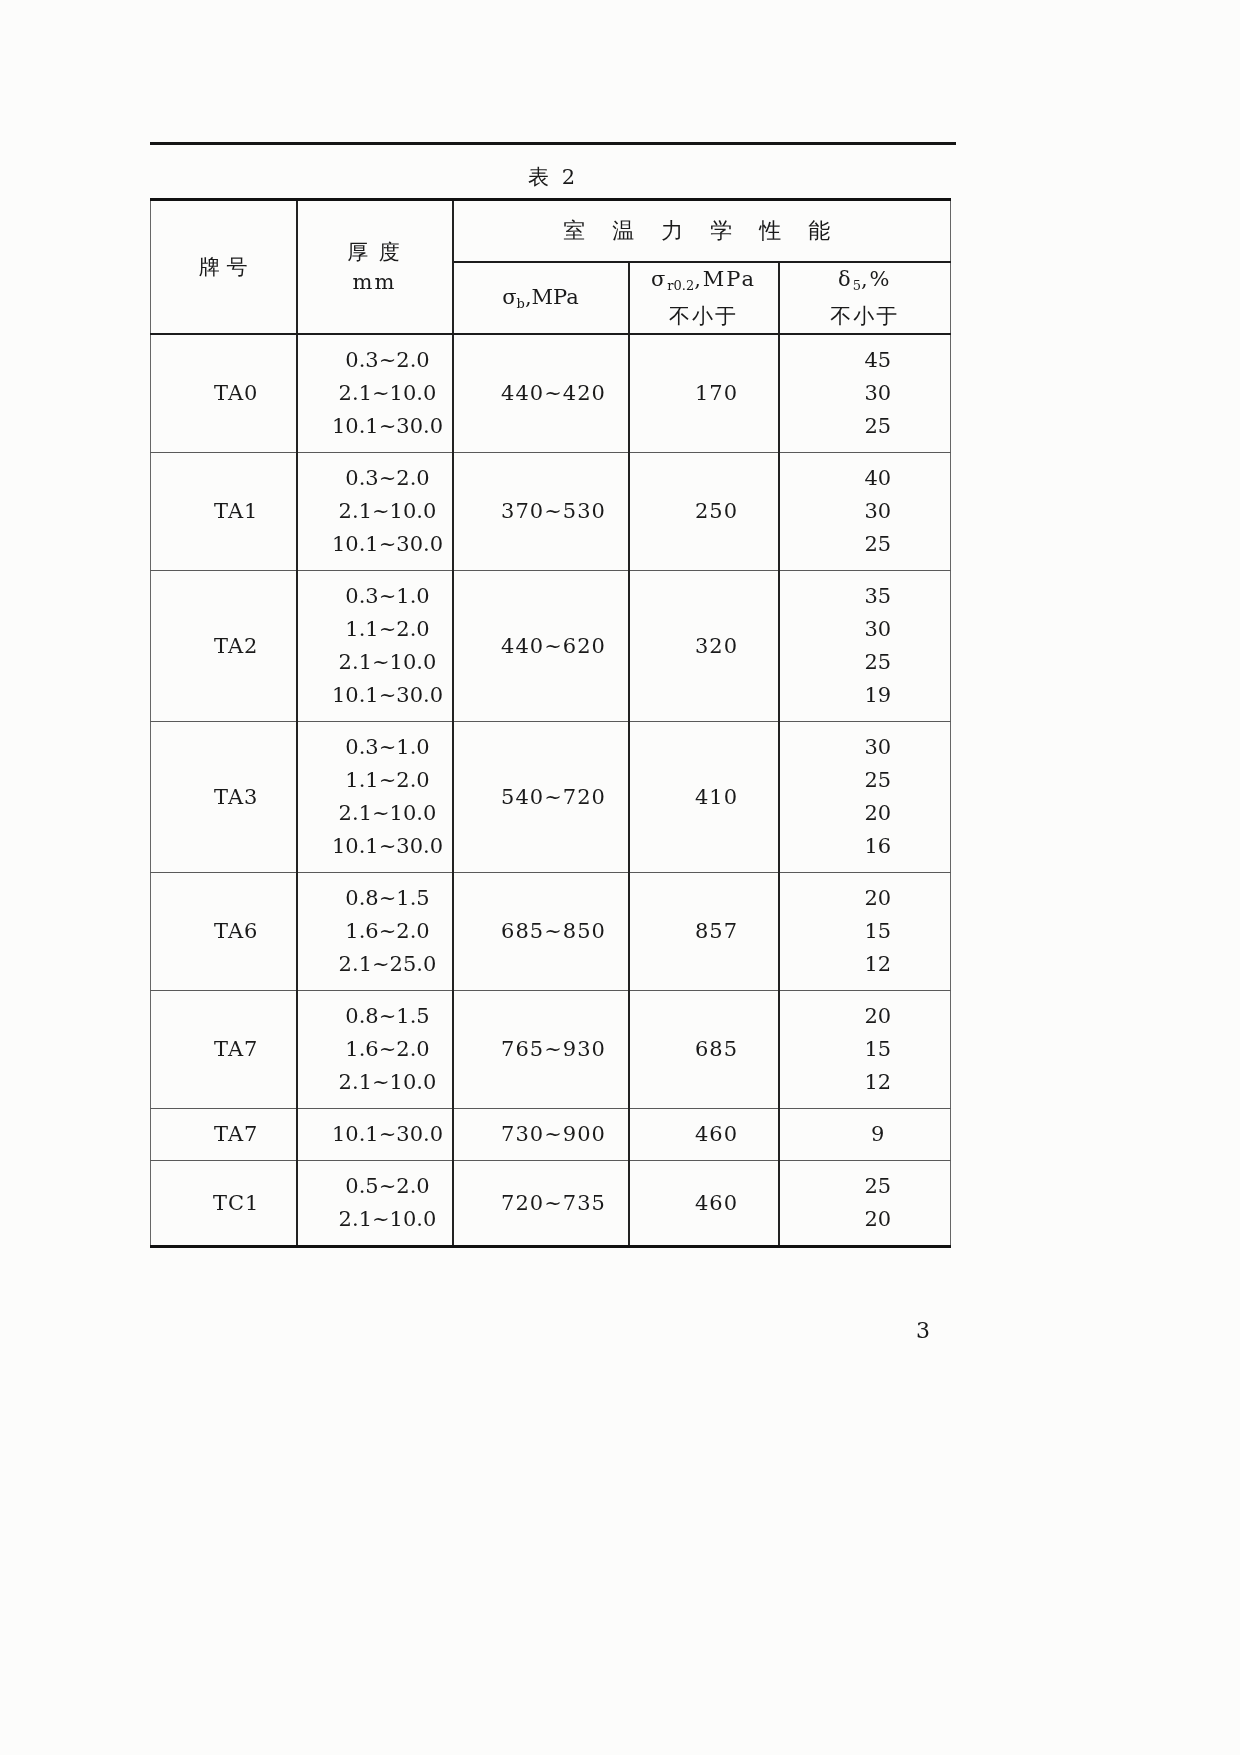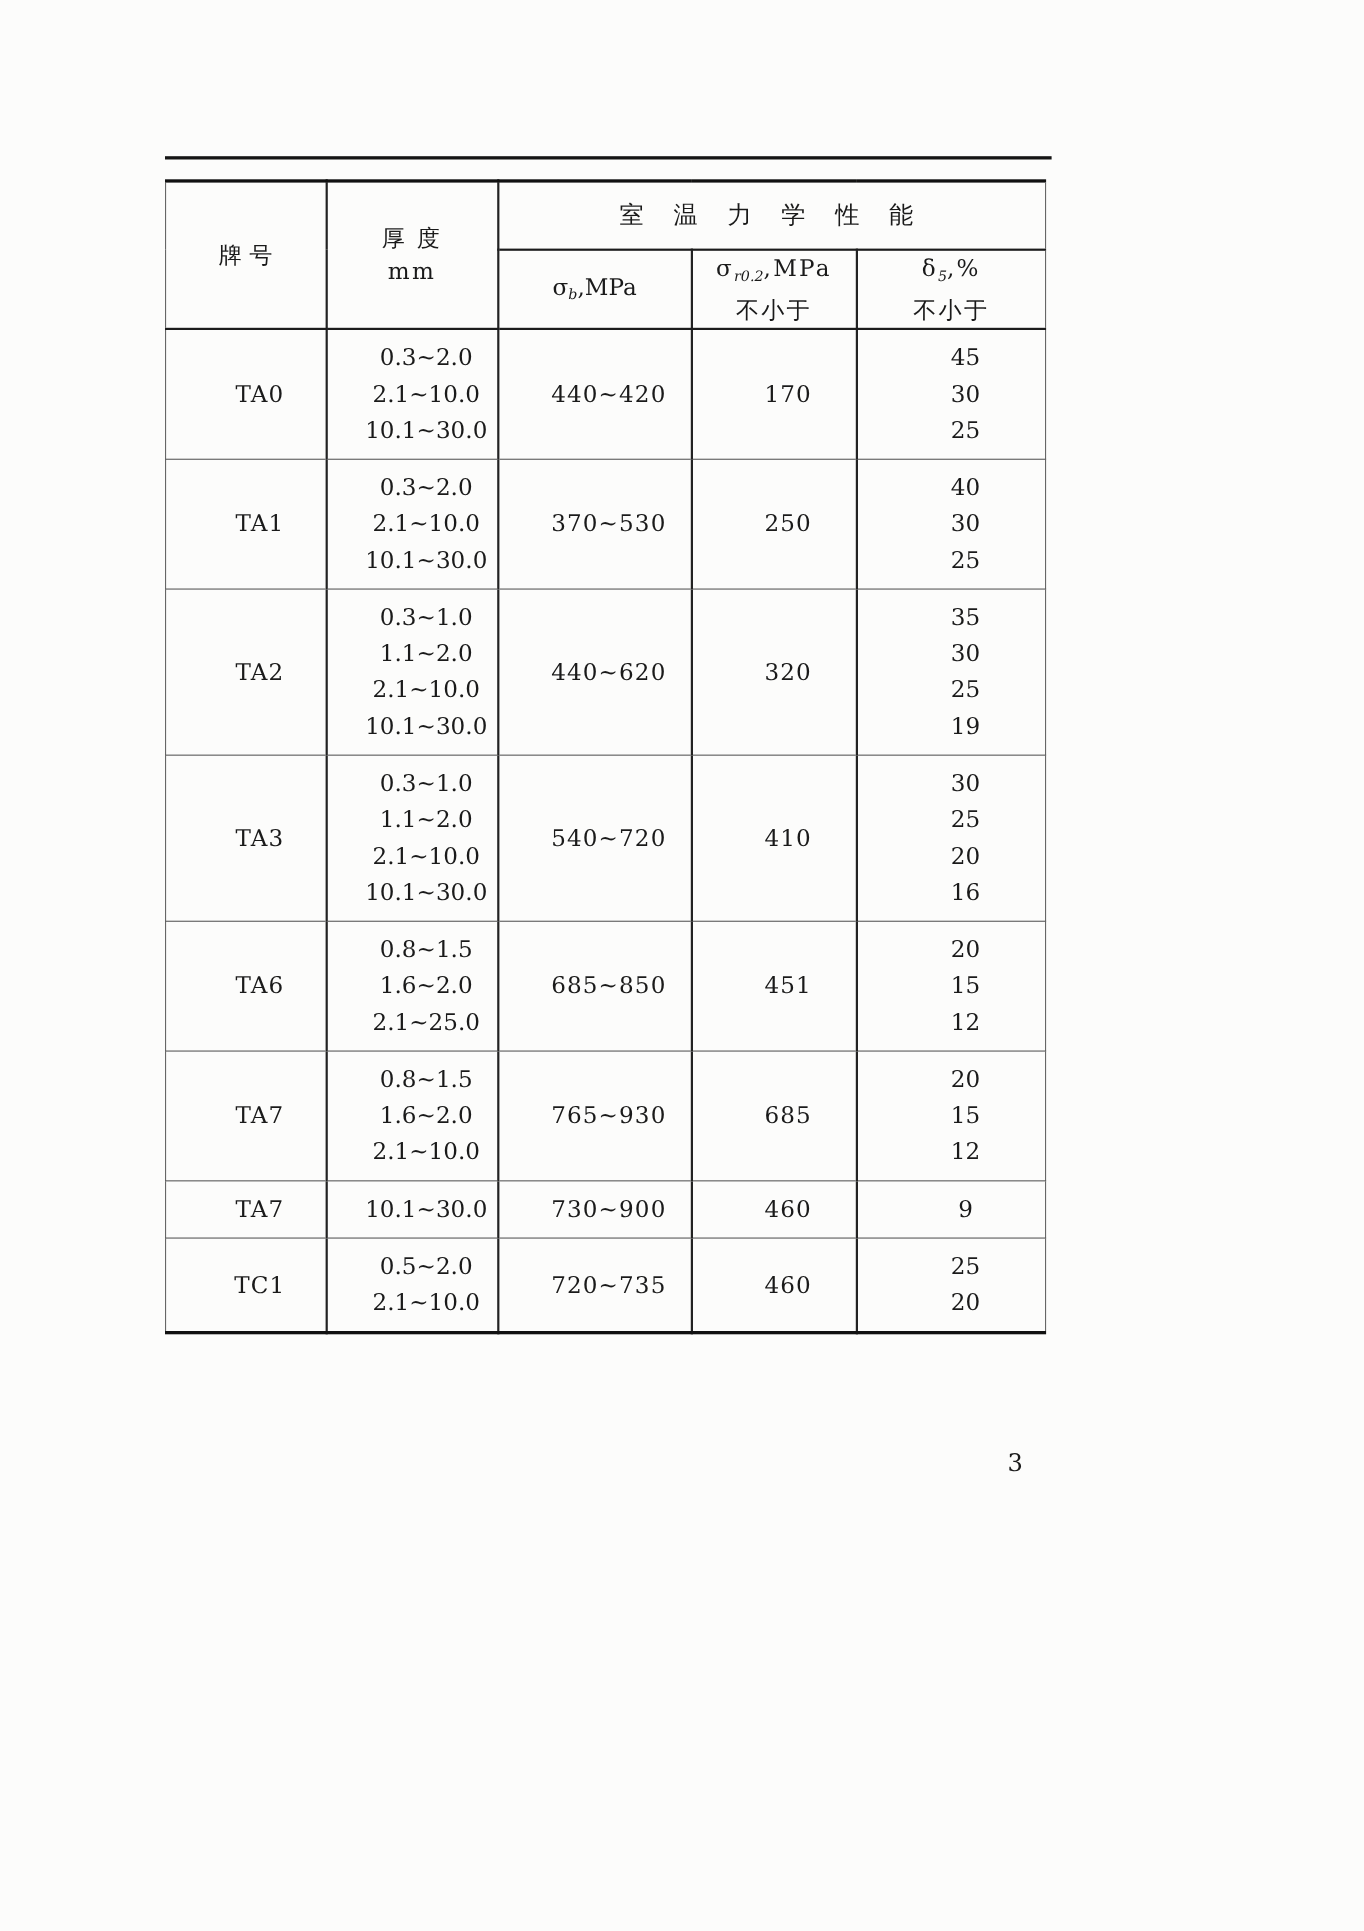--- a/index.html
+++ b/index.html
@@ -63,40 +63,41 @@
 
   .group-header {
     height: 62px;
     letter-spacing: 10px;
     font-size: 22px;
     border-bottom: 2px solid #1c1c1c;
   }
   thead tr.sub-header th { height: 72px; }
   th.no-bottom-split { border-bottom: 2px solid #1c1c1c; }
   .hdr-line { line-height: 30px; letter-spacing: 2px; }
-  sub { font-size: 13px; vertical-align: -4px; letter-spacing: 0; font-style: italic; }
+  sub { font-size: 13px; vertical-align: -4px; letter-spacing: 0; }
 
   tbody td { padding: 9px 4px; }
   tbody .line { line-height: 33px; }
   tbody td.cell-grade, tbody td.cell-sigmab, tbody td.cell-sigma02 { letter-spacing: 1px; }
 
   .page-number {
     position: absolute;
     left: 916px; top: 1318px;
     font-size: 22px;
   }
 </style>
 </head>
 <body>
 
 <div class="content">
 
 
   <div class="header-rule"></div>
 
+  <div class="table-caption">表 2</div>
 
   <table class="data-table">
     <colgroup>
       <col class="col-grade">
         <col class="col-thick">
         <col class="col-sigmab">
         <col class="col-sigma02">
         <col class="col-delta">
     </colgroup>
     <thead>
@@ -192,21 +193,21 @@
           </td>
         </tr>
         <tr>
           <td class="cell-grade">TA6</td>
           <td class="cell-thickness">
             <div class="line">0.8~1.5</div>
             <div class="line">1.6~2.0</div>
             <div class="line">2.1~25.0</div>
           </td>
           <td class="cell-sigmab">685~850</td>
-          <td class="cell-sigma02">451</td>
+          <td class="cell-sigma02">857</td>
           <td class="cell-delta">
             <div class="line">20</div>
             <div class="line">15</div>
             <div class="line">12</div>
           </td>
         </tr>
         <tr>
           <td class="cell-grade">TA7</td>
           <td class="cell-thickness">
             <div class="line">0.8~1.5</div>

